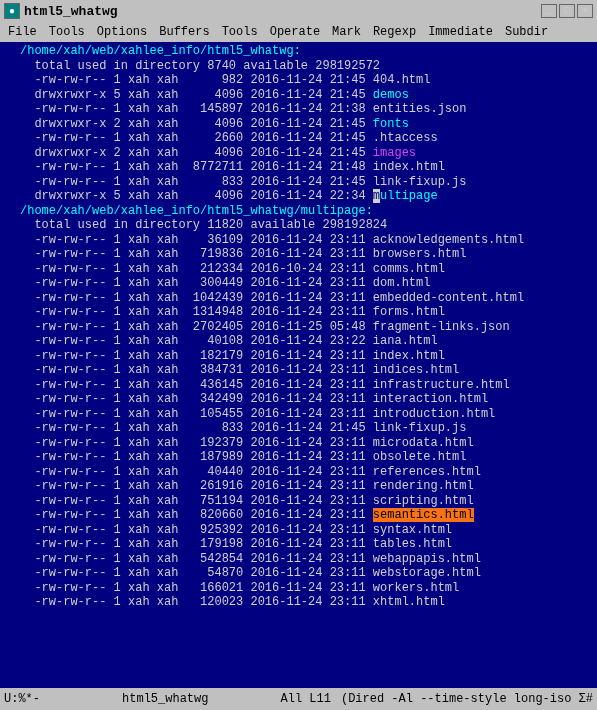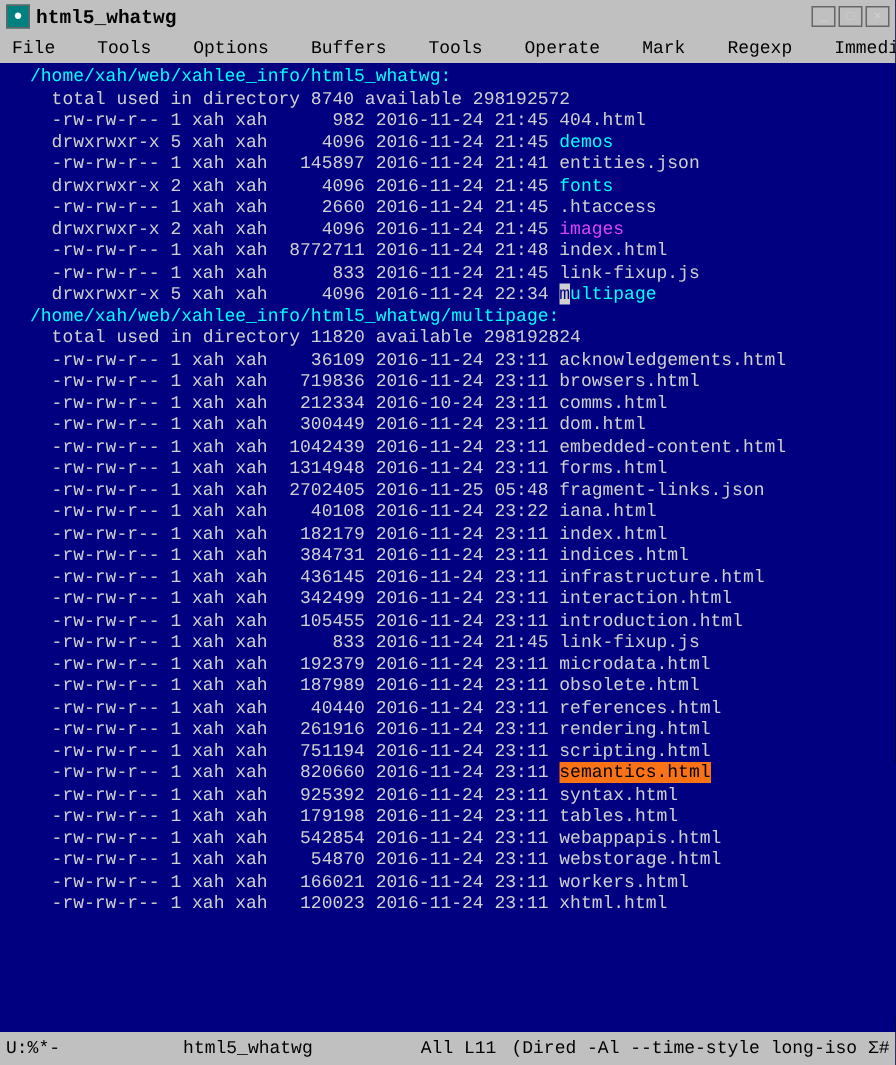--- a/index.html
+++ b/index.html
@@ -49,21 +49,21 @@
       height: 14px;
       background: #c0c0c0;
       border: 1px solid #666;
       font-size: 9px;
       display: flex; align-items: center; justify-content: center;
       cursor: pointer;
     }
     .menu-bar {
       background: #c0c0c0;
       display: flex;
-      gap: 16px;
+      gap: 0px;
       padding: 1px 2px;
       height: 20px;
       align-items: center;
     }
     .menu-item {
       padding: 1px 6px;
       font-size: 12px;
       color: #000;
       cursor: pointer;
       white-space: nowrap;
@@ -121,21 +121,21 @@
     <span class="menu-item">Regexp</span>
     <span class="menu-item">Immediate</span>
     <span class="menu-item">Subdir</span>
   </div>
 
 <div class="editor-area" id="editor-area">
     <span class="line" style="color: rgb(0, 255, 255);">/home/xah/web/xahlee_info/html5_whatwg:</span>
     <span class="line">  total used in directory 8740 available 298192572</span>
     <span class="line">  -rw-rw-r-- 1 xah xah      982 2016-11-24 21:45 404.html</span>
     <span class="line">  drwxrwxr-x 5 xah xah     4096 2016-11-24 21:45 <span style="color: rgb(0, 255, 255);">demos</span></span>
-    <span class="line">  -rw-rw-r-- 1 xah xah   145897 2016-11-24 21:41 entities.json</span>
+    <span class="line">  -rw-rw-r-- 1 xah xah   145897 2016-11-24 21:38 entities.json</span>
     <span class="line">  drwxrwxr-x 2 xah xah     4096 2016-11-24 21:45 <span style="color: rgb(0, 255, 255);">fonts</span></span>
     <span class="line">  -rw-rw-r-- 1 xah xah     2660 2016-11-24 21:45 .htaccess</span>
     <span class="line">  drwxrwxr-x 2 xah xah     4096 2016-11-24 21:45 <span style="color: #d946ef; text-align: right;">images</span></span>
     <span class="line">  -rw-rw-r-- 1 xah xah  8772711 2016-11-24 21:48 index.html</span>
     <span class="line">  -rw-rw-r-- 1 xah xah      833 2016-11-24 21:45 link-fixup.js</span>
     <span class="line">  drwxrwxr-x 5 xah xah     4096 2016-11-24 22:34 <span style="background: rgb(208, 208, 208); color: rgb(0, 0, 128);">m</span><span style="color: rgb(0, 255, 255);">ultipage</span></span>
     <span class="line"></span>
     <span class="line" style="color: rgb(0, 255, 255);">/home/xah/web/xahlee_info/html5_whatwg/multipage:</span>
     <span class="line">  total used in directory 11820 available 298192824</span>
     <span class="line">  -rw-rw-r-- 1 xah xah    36109 2016-11-24 23:11 acknowledgements.html</span>

